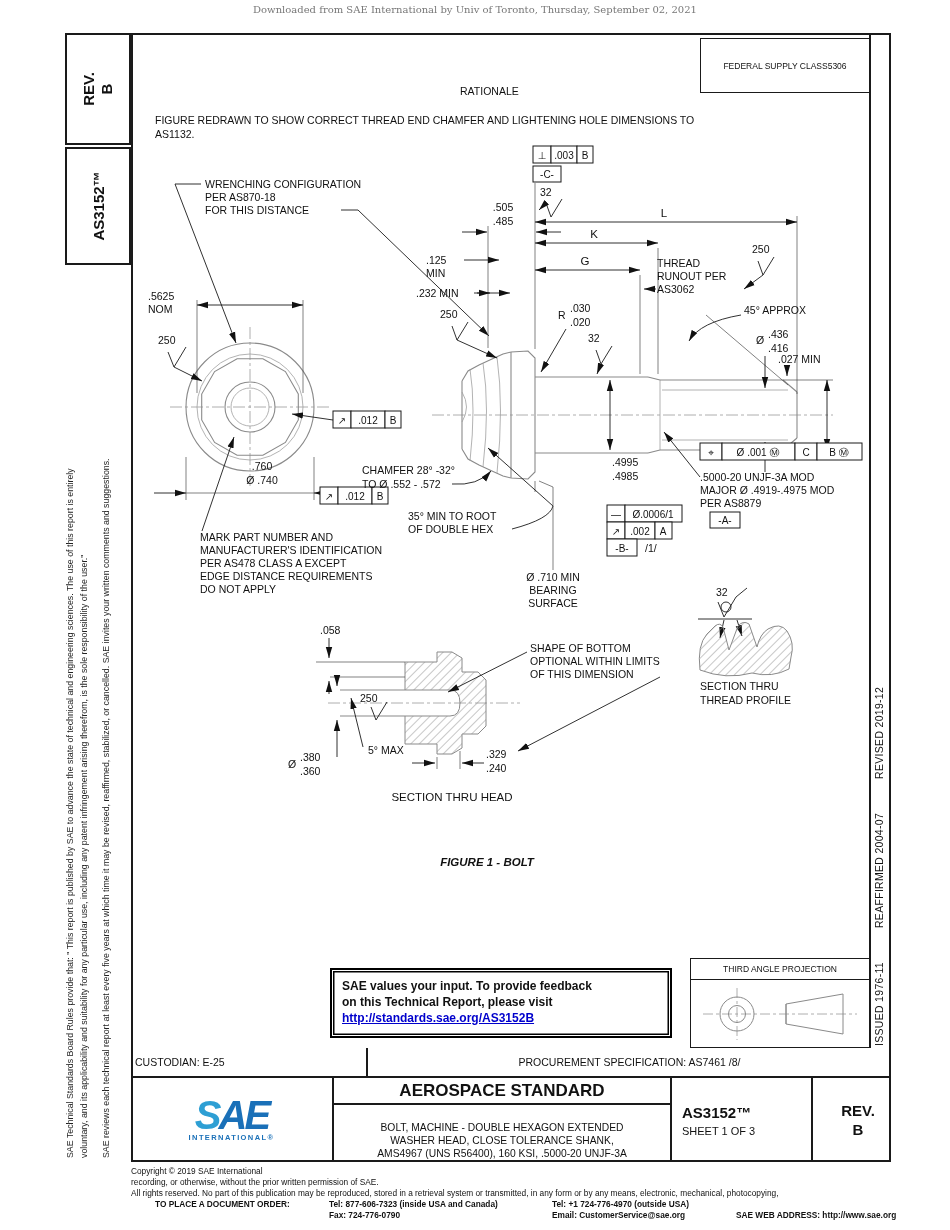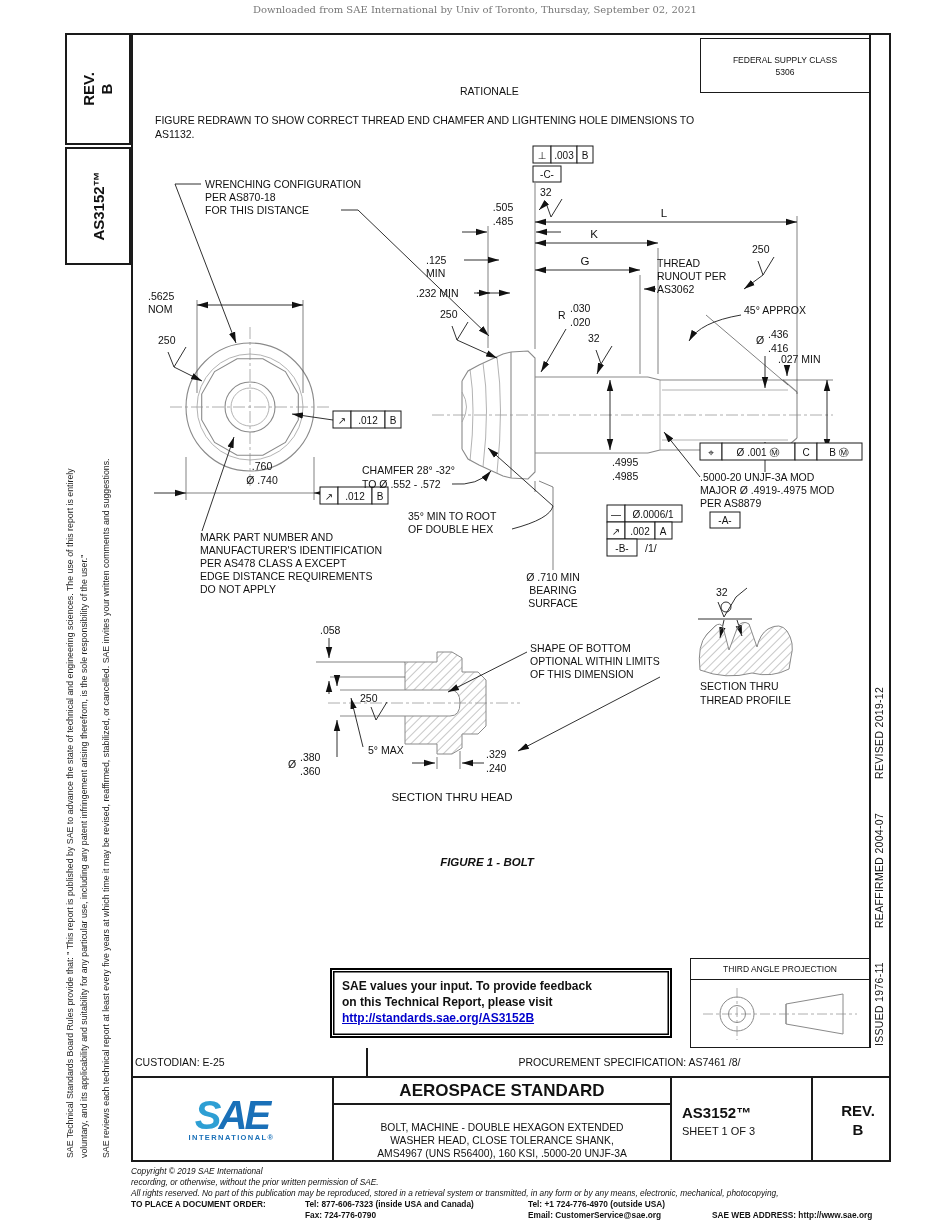--- a/index.html
+++ b/index.html
@@ -27,21 +27,21 @@
   .fcfbox{fill:#fff;stroke:#1a1a1a;stroke-width:1;}
   .hatched{fill:url(#hatch);stroke:#8a8a8a;stroke-width:1;}
   
   #feedback{left:330px;top:968px;width:342px;height:70px;border:2px solid #000;box-shadow:0 0 0 1px #fff inset,0 0 0 2.5px #000 inset;padding:8px 10px;box-sizing:border-box;font-size:12px;font-weight:bold;line-height:16px;}
   #feedback a{color:#0000cc;}
   
   .cellTxt{font-size:10.5px;}
   #logoTxt{font-size:40px;font-weight:bold;font-style:italic;letter-spacing:-3px;line-height:34px;}
   #logoSub{font-size:7.5px;font-weight:bold;letter-spacing:1.4px;margin-top:1px;}
   .cpy{font-size:8.3px;line-height:10.8px;}
-  .cpyb{font-size:8.3px;font-weight:bold;}
+  .cpyb{font-size:8.3px;font-weight:bold;margin-left:24px;}
 </style>
 </head>
 <body>
 
 <div id="page">
 
   <div id="watermark" class="abs">Downloaded from SAE International by Univ of Toronto, Thursday, September 02, 2021</div>
 
   <div class="abs bdr" style="left:131px;top:33px;width:760px;height:1129px;"></div>
   <div class="abs" style="left:869px;top:33px;width:1.5px;height:1015px;background:#1a1a1a;"></div>
@@ -63,21 +63,21 @@
     <div>voluntary, and its applicability and suitability for any particular use, including any patent infringement arising therefrom, is the sole responsibility of the user."</div>
   </div>
   <div class="abs rotl sideTxt nw" style="left:100px;top:1158px;width:900px;">
     <div>SAE reviews each technical report at least every five years at which time it may be revised, reaffirmed, stabilized, or cancelled. SAE invites your written comments and suggestions.</div>
   </div>
 
   <div class="abs rotl histTxt nw" style="left:873px;top:1046px;width:470px;">
     <span>ISSUED 1976-11</span><span>REAFFIRMED 2004-07</span><span>REVISED 2019-12</span>
   </div>
 
-  <div class="abs bdr1 ctr" style="left:700px;top:38px;width:170px;height:55px;flex-direction:column;font-size:8.5px;line-height:12px;">
+  <div class="abs bdr1 ctr" style="left:700px;top:38px;width:170px;height:55px;flex-direction:row;font-size:8.5px;line-height:12px;">
     <span>FEDERAL SUPPLY CLASS</span>
     <span>5306</span>
   </div>
 
   <div class="abs" style="left:460px;top:85px;font-size:10.5px;">RATIONALE</div>
   <div class="abs" style="left:155px;top:113px;width:660px;font-size:10.5px;line-height:14px;">
     <div>FIGURE REDRAWN TO SHOW CORRECT THREAD END CHAMFER AND LIGHTENING HOLE DIMENSIONS TO</div>
     <div>AS1132.</div>
   </div>
 
@@ -426,21 +426,21 @@
       <div style="font-size:11px;margin-top:4px;">SHEET 1 OF 3</div>
     </div>
     <div style="flex:1;" class="ctr">
       <div style="text-align:center;font-size:15px;font-weight:bold;line-height:19px;">
         <div>REV.</div>
         <div>B</div>
       </div>
     </div>
   </div>
 
-  <div class="abs cpy" style="left:131px;top:1166px;width:790px;font-style:italic;">
+  <div class="abs cpy" style="left:131px;top:1166px;width:790px;">
     <div>Copyright © 2019 SAE International</div>
     <div>recording, or otherwise, without the prior written permission of SAE.</div>
     <div>All rights reserved. No part of this publication may be reproduced, stored in a retrieval system or transmitted, in any form or by any means, electronic, mechanical, photocopying,</div>
   </div>
   <div class="abs cpyb" style="left:131px;top:1199px;">TO PLACE A DOCUMENT ORDER:</div>
   <div class="abs cpyb" style="left:305px;top:1199px;">Tel: 877-606-7323 (inside USA and Canada)</div>
   <div class="abs cpyb" style="left:528px;top:1199px;">Tel: +1 724-776-4970 (outside USA)</div>
   <div class="abs cpyb" style="left:305px;top:1210px;">Fax: 724-776-0790</div>
   <div class="abs cpyb" style="left:528px;top:1210px;">Email: CustomerService@sae.org</div>
   <div class="abs cpyb" style="left:712px;top:1210px;">SAE WEB ADDRESS: http://www.sae.org</div>

